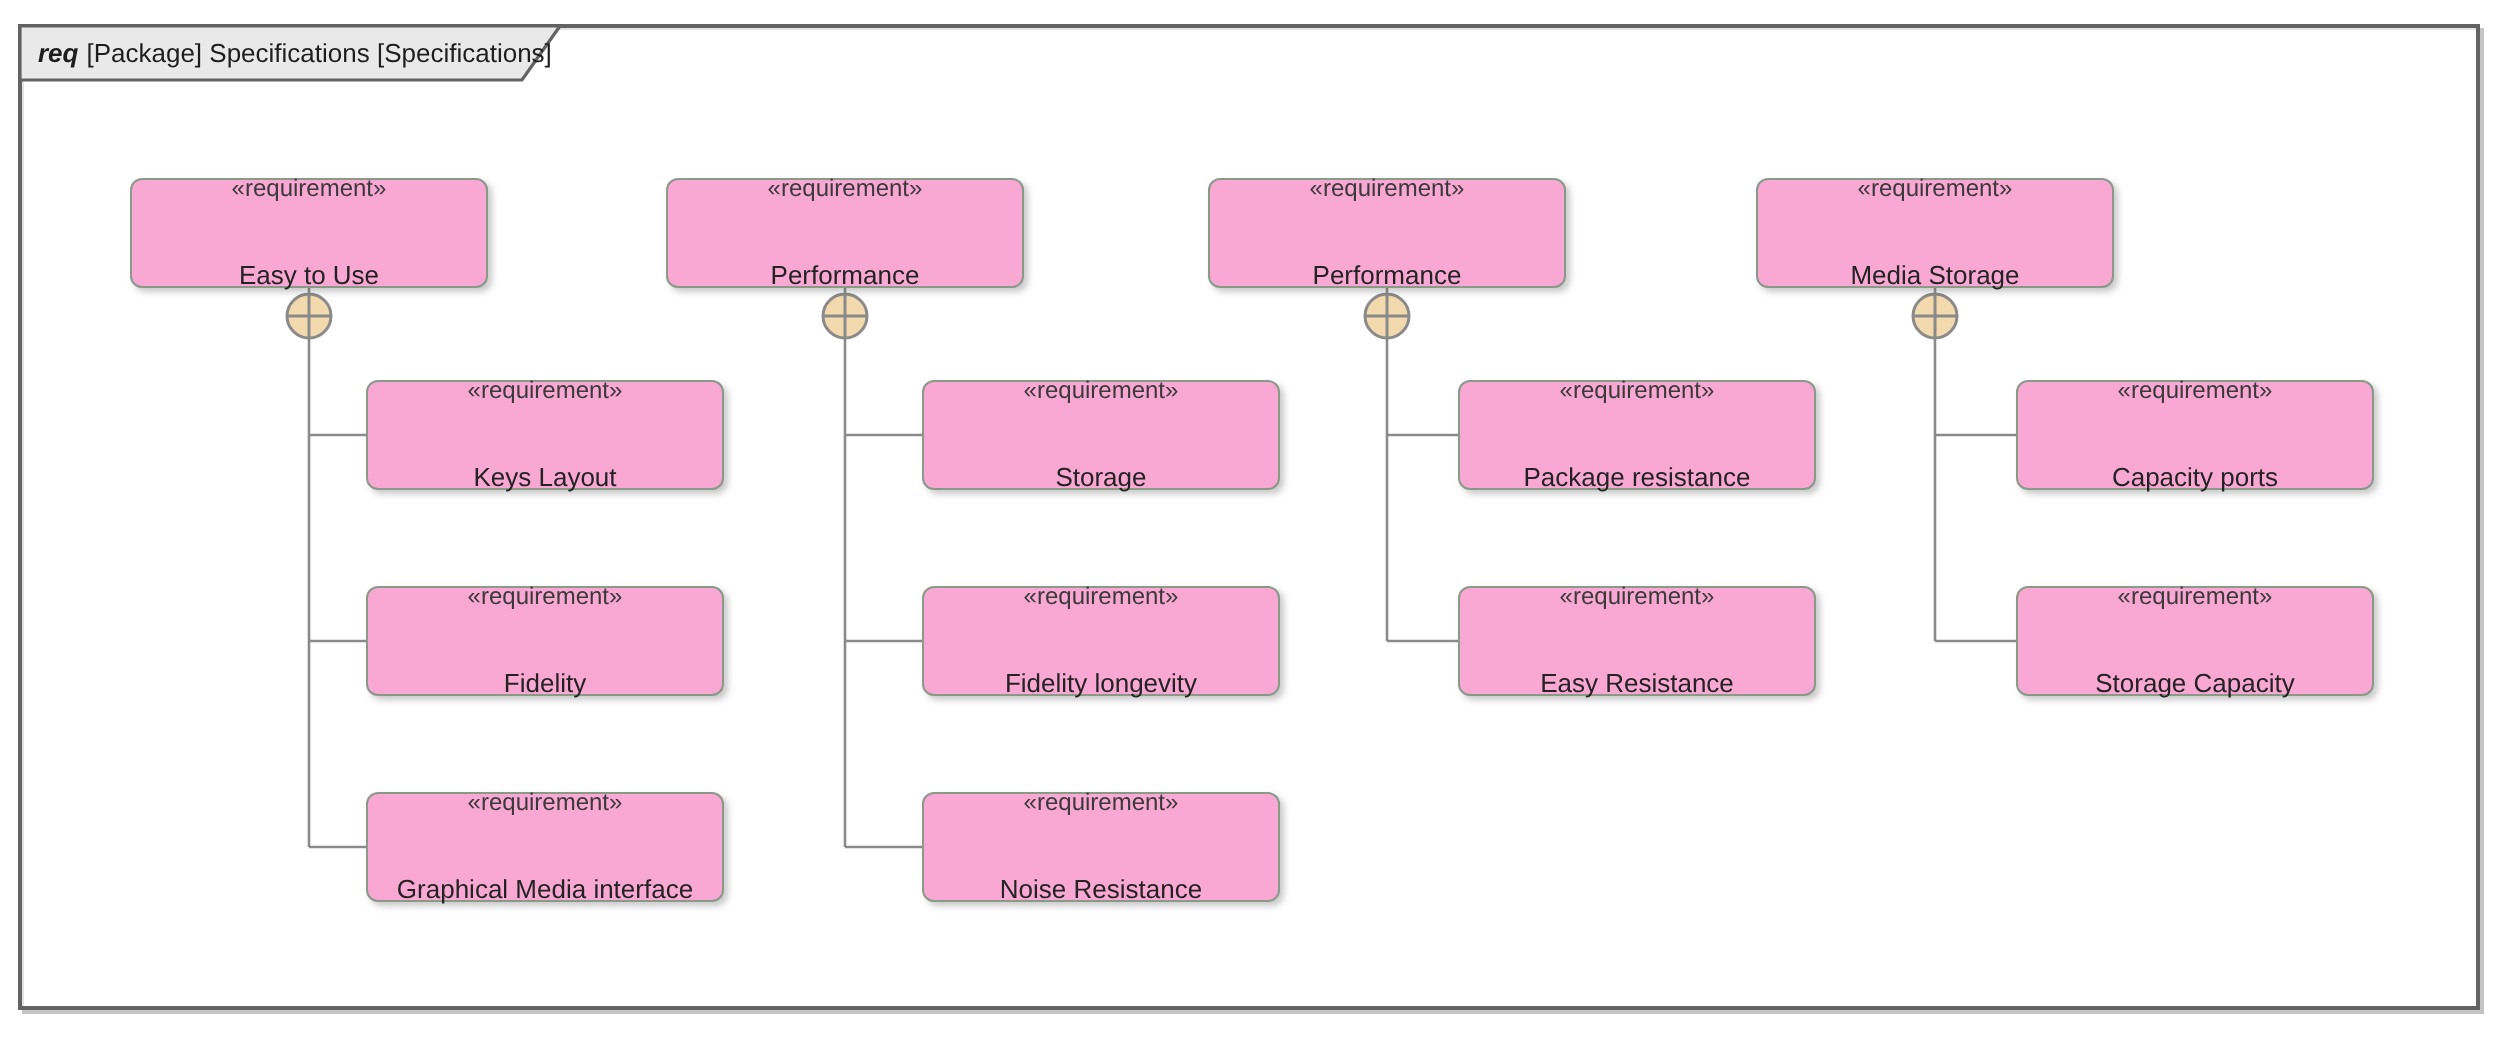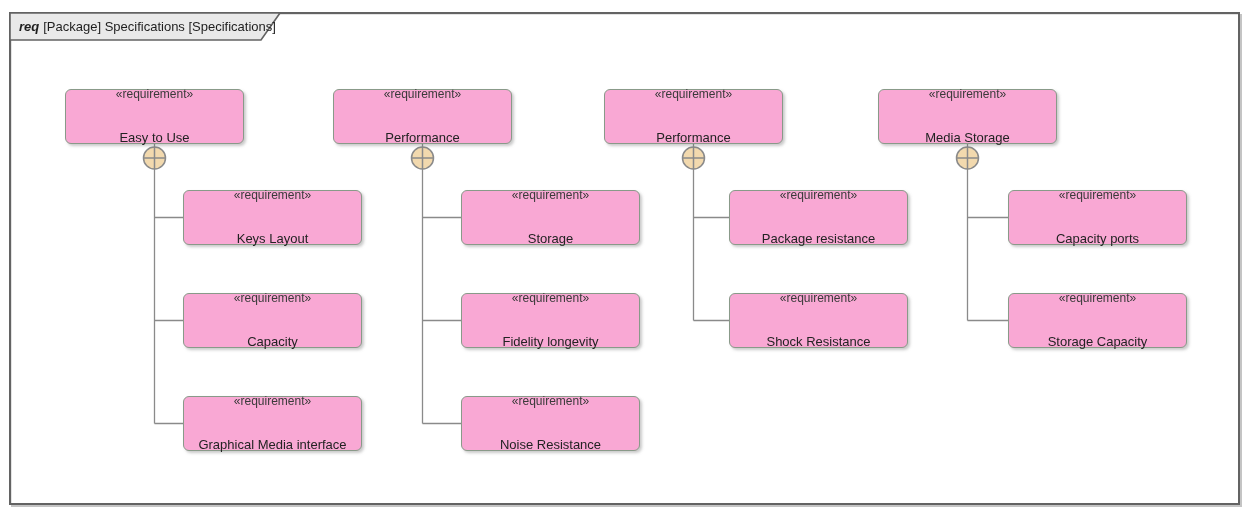--- a/index.html
+++ b/index.html
@@ -143,21 +143,21 @@
   <div class="req-box" style="left:65px; top:89px;">
     <div class="stereo">«requirement»</div>
     <div class="name">Easy to Use</div>
   </div>
   <div class="req-box" style="left:183px; top:190px;">
     <div class="stereo">«requirement»</div>
     <div class="name">Keys Layout</div>
   </div>
   <div class="req-box" style="left:183px; top:293px;">
     <div class="stereo">«requirement»</div>
-    <div class="name">Capacity</div>
+    <div class="name">Fidelity</div>
   </div>
   <div class="req-box" style="left:183px; top:396px;">
     <div class="stereo">«requirement»</div>
     <div class="name">Graphical Media interface</div>
   </div>
 
   <div class="req-box" style="left:333px; top:89px;">
     <div class="stereo">«requirement»</div>
     <div class="name">Performance</div>
   </div>
@@ -177,21 +177,21 @@
   <div class="req-box" style="left:604px; top:89px;">
     <div class="stereo">«requirement»</div>
     <div class="name">Performance</div>
   </div>
   <div class="req-box" style="left:729px; top:190px;">
     <div class="stereo">«requirement»</div>
     <div class="name">Package resistance</div>
   </div>
   <div class="req-box" style="left:729px; top:293px;">
     <div class="stereo">«requirement»</div>
-    <div class="name">Shock Resistance</div>
+    <div class="name">Easy Resistance</div>
   </div>
 
   <div class="req-box" style="left:878px; top:89px;">
     <div class="stereo">«requirement»</div>
     <div class="name">Media Storage</div>
   </div>
   <div class="req-box" style="left:1008px; top:190px;">
     <div class="stereo">«requirement»</div>
     <div class="name">Capacity ports</div>
   </div>

